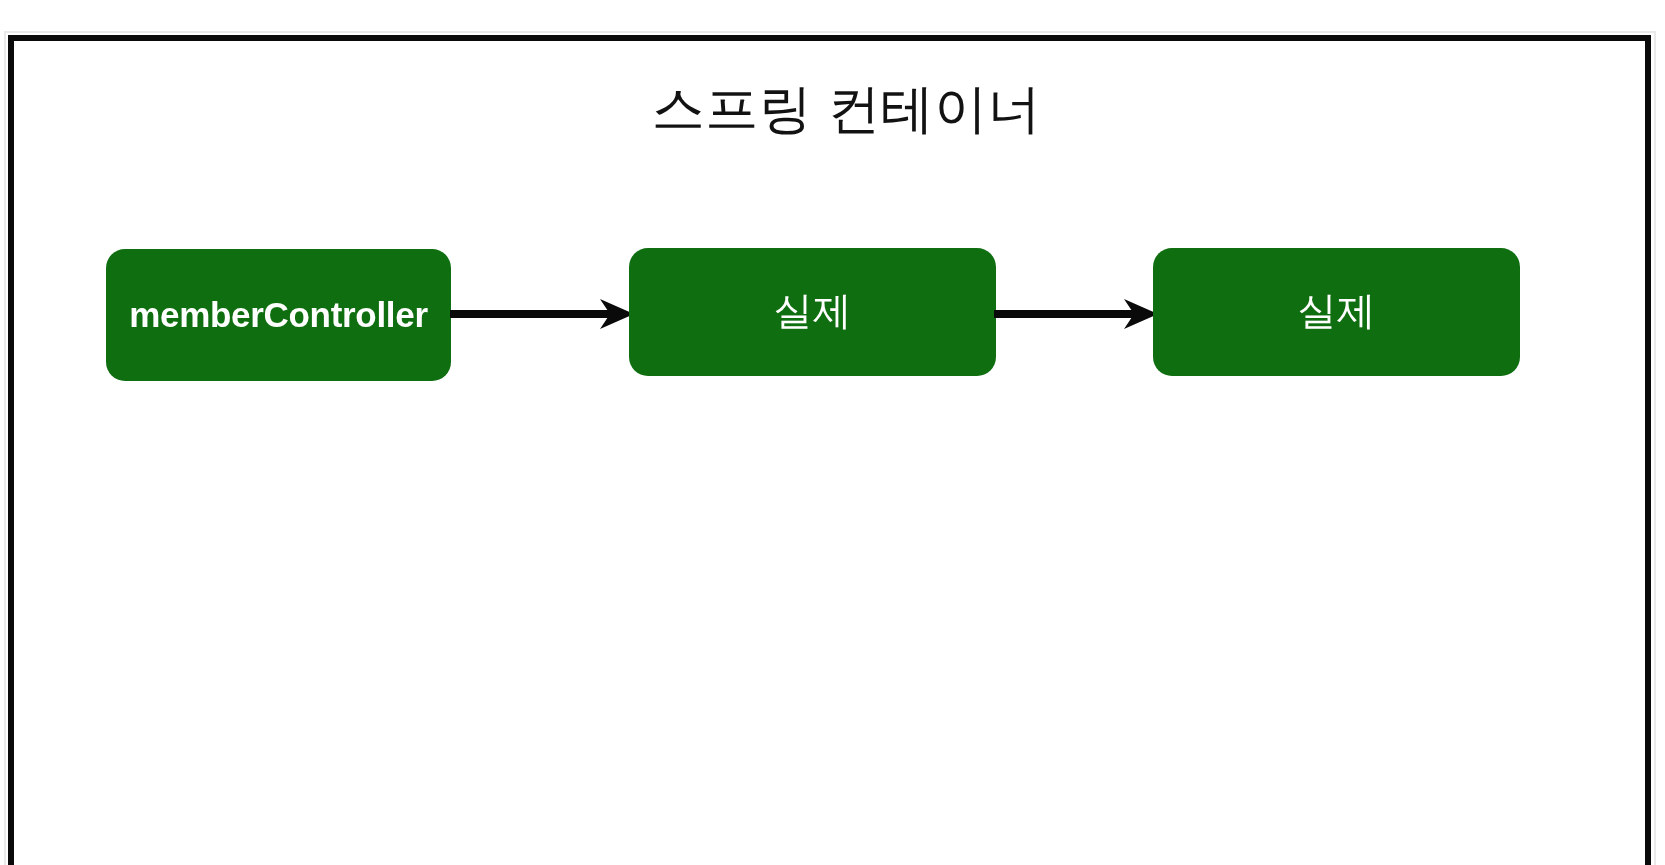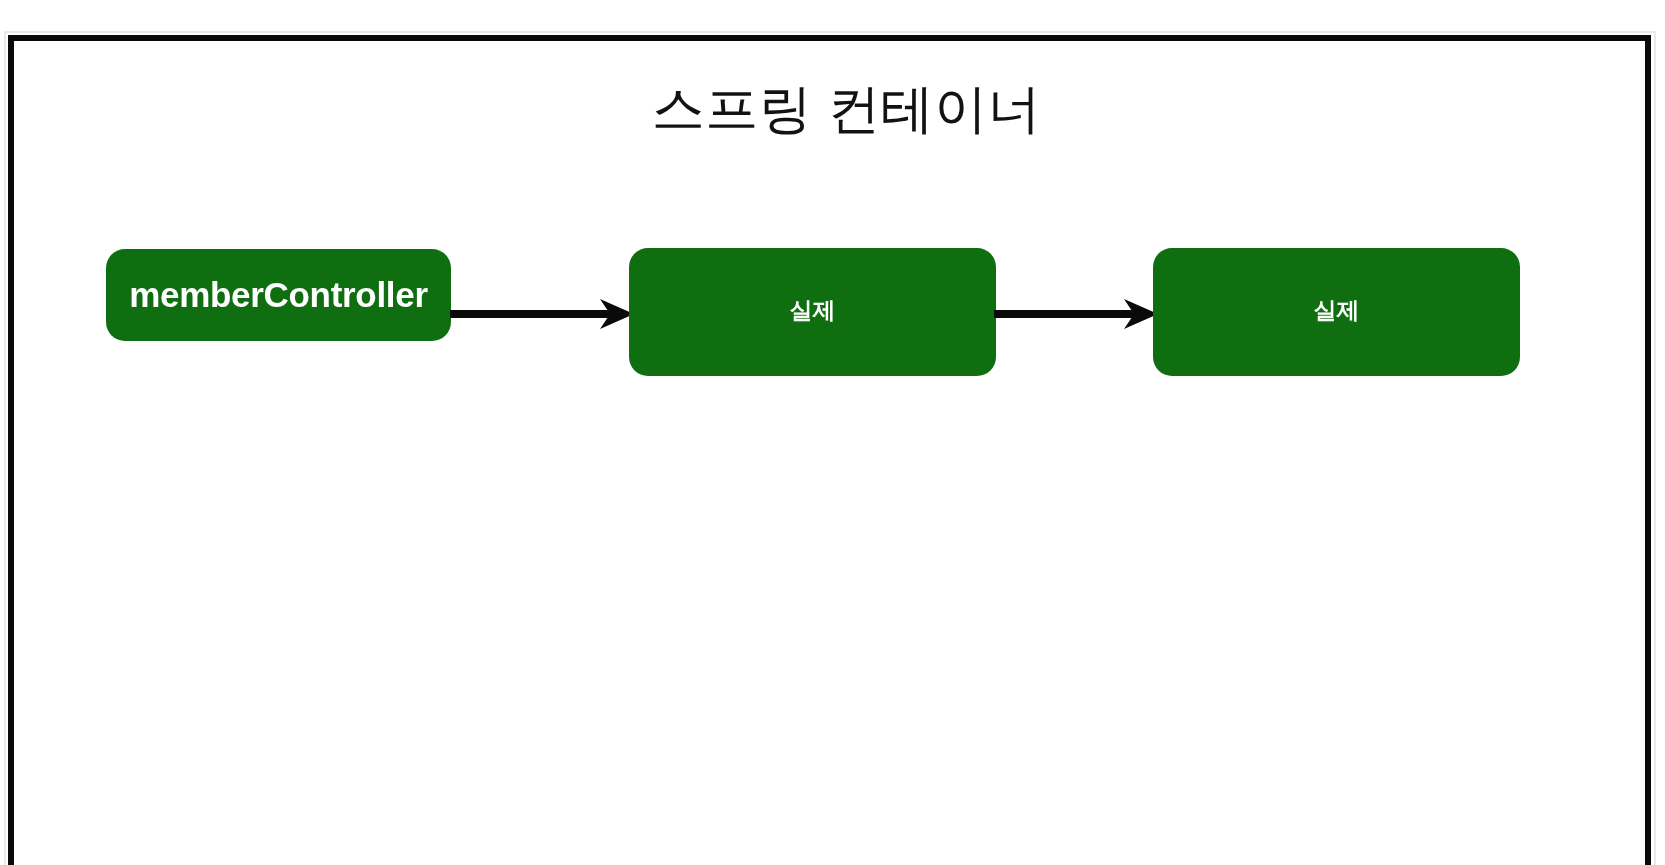--- a/index.html
+++ b/index.html
@@ -75,36 +75,36 @@
     line-height: 1.12;
     overflow: hidden;
   }
 
   .bean-line {
     display: block;
     white-space: nowrap;
   }
 
   .bean-qualifier {
-    font-size: 23px;
-    font-weight: bold;
+    font-size: 39px;
+    font-weight: normal;
     margin-bottom: 2px;
   }
 
   .bean-name {
     font-size: 36px;
     font-weight: bold;
     letter-spacing: -0.3px;
   }
 
   #box-member-controller {
     left: 92px;
     top: 208px;
     width: 345px;
-    height: 92px;
+    height: 132px;
   }
   #box-member-controller .bean-name { font-size: 35px; }
 
   #box-member-service {
     left: 615px;
     top: 207px;
     width: 367px;
     height: 128px;
   }
 

